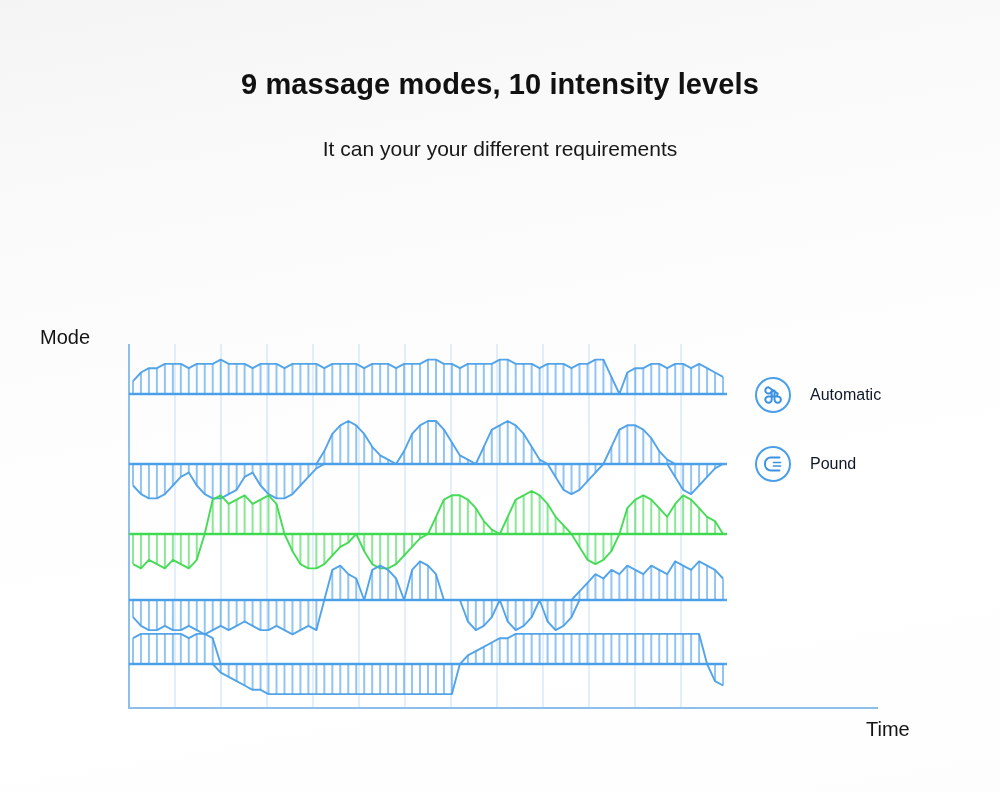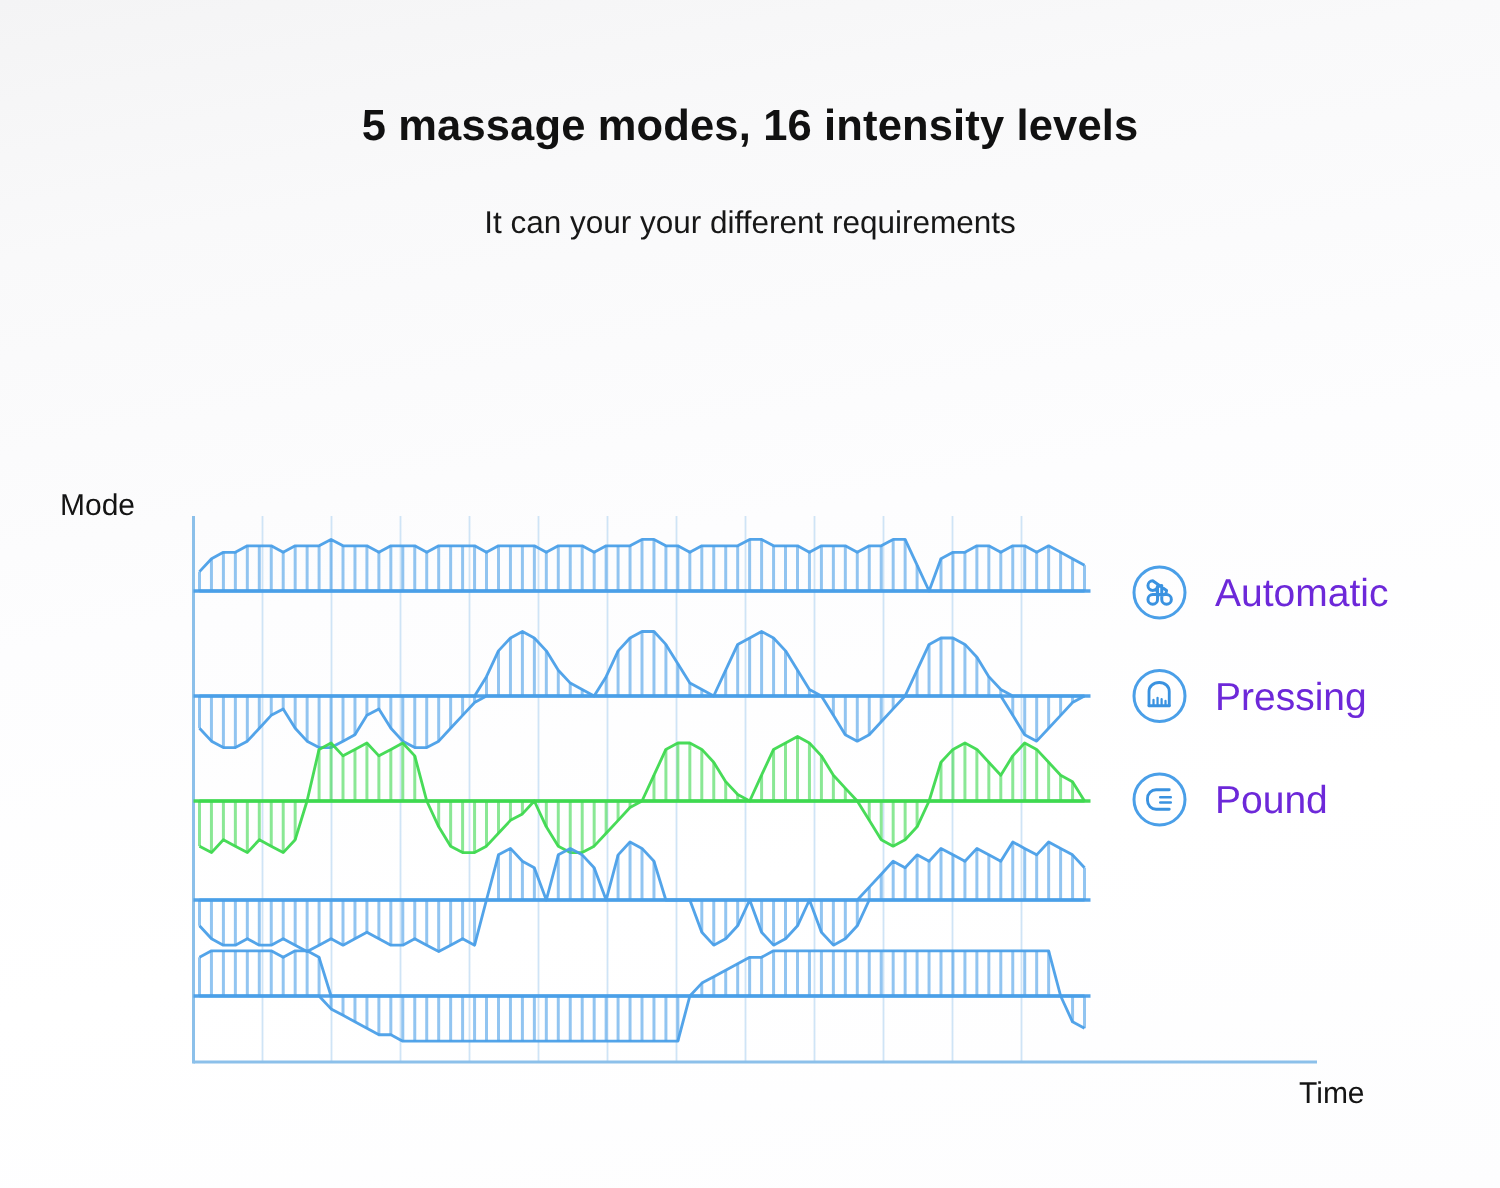--- a/index.html
+++ b/index.html
@@ -75,31 +75,31 @@
     height: 69px;
     gap: 17px;
   }
   .legend-item .badge {
     width: 40px;
     height: 40px;
     flex: 0 0 40px;
     display: block;
   }
   .legend-item .legend-text {
-    font-size: 26px;
-    color: #6d28d9;
+    font-size: 16px;
+    color: #0f172a;
     white-space: nowrap;
     line-height: 1;
   }
 </style>
 </head>
 <body>
 
 <div class="headings">
-  <h1 class="title">5 massage modes, 16 intensity levels</h1>
+  <h1 class="title">9 massage modes, 10 intensity levels</h1>
   <p class="subtitle">It can your your different requirements</p>
 </div>
 
 <div class="chart-wrap">
 
   <span class="axis-label mode">Mode</span>
   <span class="axis-label time">Time</span>
 
   <svg class="plot" viewBox="0 0 1000 792">
     <g id="gridlines">
@@ -505,29 +505,20 @@
     <div class="legend-item">
       <svg class="badge" viewBox="0 0 40 40">
         <circle cx="20" cy="20" r="17" fill="none" stroke="#4a9fe8" stroke-width="2"></circle>
         <path d="M15.5 12.2a3.2 3.2 0 1 0 3.2 3.2v9.2a3.2 3.2 0 1 1-3.2-3.2h9.2a3.2 3.2 0 1 1-3.2 3.2v-9.2a3.2 3.2 0 1 0 3.2 3.2z" fill="none" stroke="#3a92e0" stroke-width="2" stroke-linejoin="round" stroke-linecap="round"></path>
       </svg>
       <span class="legend-text">Automatic</span>
     </div>
 
 
 
-    <div class="legend-item">
-      <svg class="badge" viewBox="0 0 40 40">
-        <circle cx="20" cy="20" r="17" fill="none" stroke="#4a9fe8" stroke-width="2"></circle>
-        <path d="M13 26.5V17c0-3.3 2.8-6 6.8-6 4 0 6.7 2.7 6.7 6v9.5" fill="none" stroke="#3a92e0" stroke-width="1.9" stroke-linejoin="round" stroke-linecap="round"></path>
-        <path d="M13 26.5h13.5" stroke="#3a92e0" stroke-width="1.9" stroke-linecap="round"></path>
-        <path d="M16 26.5v-4M18.7 26.5v-5.3M21.4 26.5v-4.4M24 26.5v-3.3" stroke="#3a92e0" stroke-width="1.5" stroke-linecap="round"></path>
-      </svg>
-      <span class="legend-text">Pressing</span>
-    </div>
 
     <div class="legend-item">
       <svg class="badge" viewBox="0 0 40 40">
         <circle cx="20" cy="20" r="17" fill="none" stroke="#4a9fe8" stroke-width="2"></circle>
         <path d="M26.5 13.5h-8.8c-3.1 0-5.7 2.6-5.7 5.9v1.2c0 3.3 2.6 5.9 5.7 5.9h8.8" fill="none" stroke="#3a92e0" stroke-width="1.9" stroke-linejoin="round" stroke-linecap="round"></path>
         <path d="M20.5 18.5h7M20.5 22h7" stroke="#3a92e0" stroke-width="1.7" stroke-linecap="round"></path>
       </svg>
       <span class="legend-text">Pound</span>
     </div>
 

